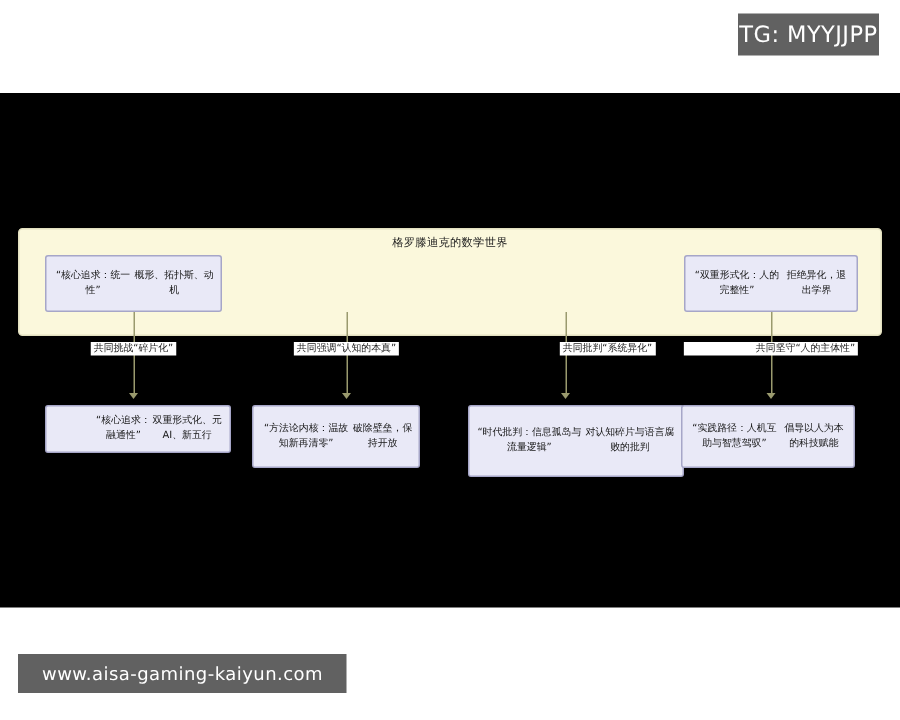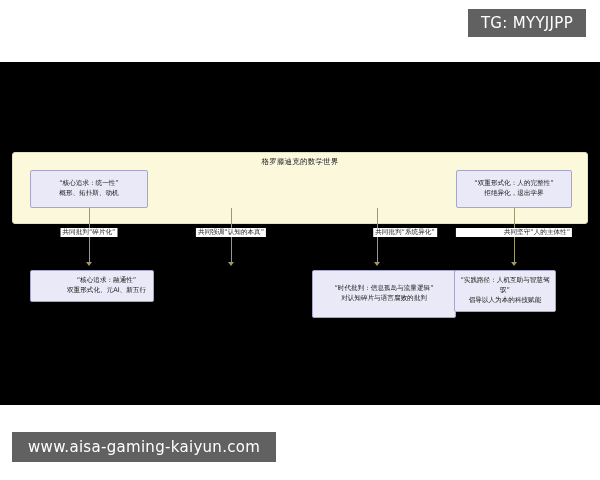--- a/index.html
+++ b/index.html
@@ -39,21 +39,21 @@
     letter-spacing:.2px;
     white-space:nowrap;
   }
 
   
   .node{
     position:absolute;
     background:#e9e9f7;
     border:1px solid #a6a6c8;
     border-radius:2px;
-    display:flex;flex-direction:column;
+    display:flex;flex-direction:row;
     align-items:center;justify-content:center;
     text-align:center;
     padding:3px 4px;
     box-sizing:border-box;
   }
   .node .l1{font-size:6.6px;color:#171717;line-height:1.5;}
   .node .l2{font-size:6.6px;color:#171717;line-height:1.5;}
 
   
   .conn{
@@ -75,22 +75,22 @@
   }
 
   
   .wm{
     position:absolute;
     background:#616161;
     color:#ffffff;
     display:flex;align-items:center;justify-content:center;
     letter-spacing:.3px;
   }
-  #wm-tg{right:14px;top:9px;padding:5px 13px;font-size:15px;}
-  #wm-url{left:12px;bottom:18px;padding:6px 16px;font-size:15px;margin-top:42px;}
+  #wm-tg{right:14px;top:9px;padding:5px 1px;font-size:15px;}
+  #wm-url{left:12px;bottom:18px;padding:6px 16px;font-size:12px;margin-top:42px;}
 </style>
 </head>
 <body>
 
 <div class="stage">
 
   <div class="letterbox"></div>
 
   <div class="diagram">
 
@@ -105,47 +105,51 @@
 
 
 
     <div class="node" style="left:444px;top:18px;width:116px;height:38px;">
       <div class="l1">“双重形式化：人的完整性”</div>
       <div class="l2">拒绝异化，退出学界</div>
     </div>
 
     <div class="conn" style="left:77px;top:56px;height:56px;"></div>
     <div class="arrow" style="left:74px;top:110px;"></div>
-    <div class="edge-label" style="left:77px;top:76px;">共同批判“碎片化”</div>
+    <div class="edge-label" style="left:77px;top:76px;">共同挑战“碎片化”</div>
 
     <div class="conn" style="left:219px;top:56px;height:56px;"></div>
     <div class="arrow" style="left:216px;top:110px;"></div>
     <div class="edge-label" style="left:219px;top:76px;">共同强调“认知的本真”</div>
 
     <div class="conn" style="left:365px;top:56px;height:56px;"></div>
     <div class="arrow" style="left:362px;top:110px;"></div>
     <div class="edge-label" style="left:365px;top:76px;margin-left:28px;">共同批判“系统异化”</div>
 
     <div class="conn" style="left:502px;top:56px;height:56px;"></div>
     <div class="arrow" style="left:499px;top:110px;"></div>
     <div class="edge-label" style="left:502px;top:76px;padding-left:48px;">共同坚守“人的主体性”</div>
 
 
     <div class="node" style="left:18px;top:118px;width:124px;height:32px;padding-left:33px;">
       <div class="l1">“核心追求：融通性”</div>
       <div class="l2">双重形式化、元AI、新五行</div>
     </div>
 
+    <div class="node" style="left:156px;top:118px;width:112px;height:42px;">
+      <div class="l1">“方法论内核：温故知新再清零”</div>
+      <div class="l2">破除壁垒，保持开放</div>
+    </div>
 
     <div class="node" style="left:300px;top:118px;width:144px;height:48px;">
       <div class="l1">“时代批判：信息孤岛与流量逻辑”</div>
       <div class="l2">对认知碎片与语言腐败的批判</div>
     </div>
 
-    <div class="node" style="left:442px;top:118px;width:102px;height:42px;">
+    <div class="node" style="left:442px;top:118px;width:116px;height:42px;">
       <div class="l1">“实践路径：人机互助与智慧驾驭”</div>
       <div class="l2">倡导以人为本的科技赋能</div>
     </div>
 
   </div>
 
   <div class="wm" id="wm-tg">TG: MYYJJPP</div>
   <div class="wm" id="wm-url">www.aisa-gaming-kaiyun.com</div>
 
 </div>

